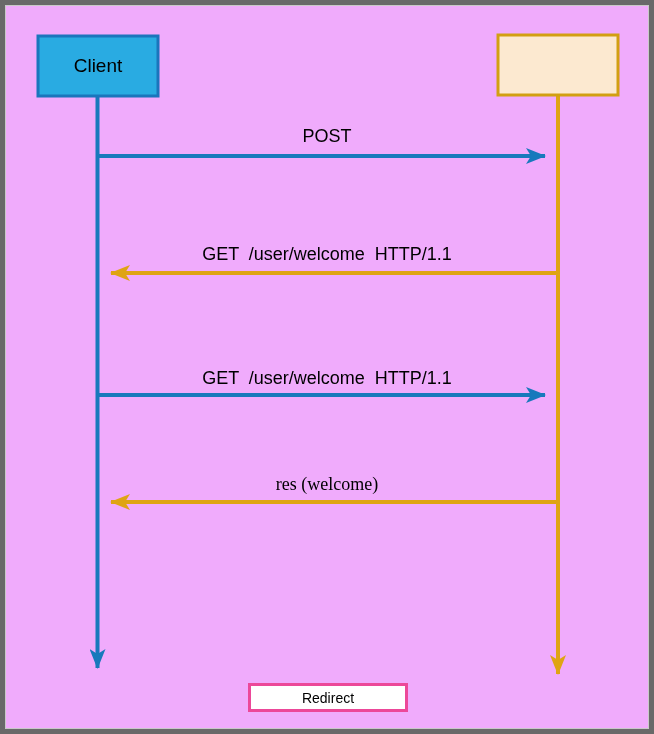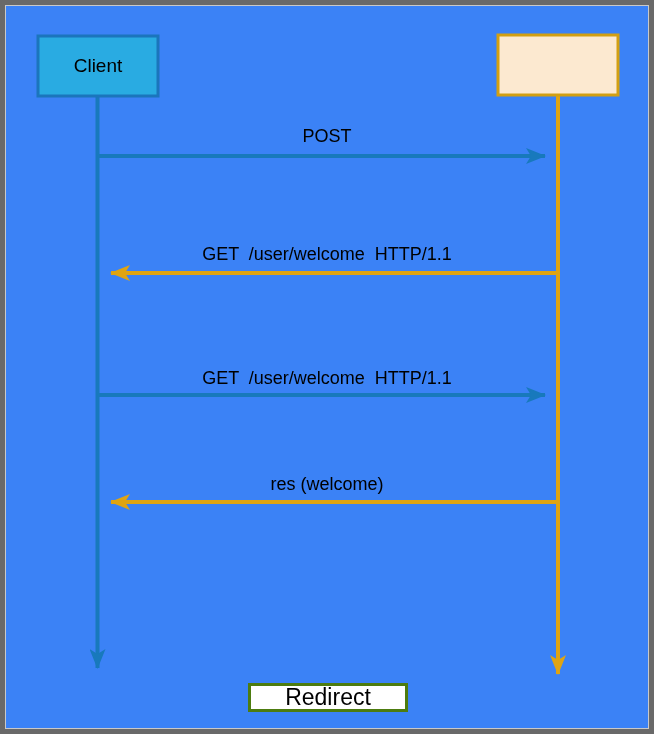--- a/index.html
+++ b/index.html
@@ -4,21 +4,21 @@
 <style>
   html, body {
     margin: 0;
     padding: 0;
     background: #ffffff;
   }
   .stage {
     position: relative;
     width: 654px;
     height: 734px;
-    background: #3b82f6;
+    background: #f0abfc;
     font-family: "Liberation Sans", sans-serif;
     color: #000000;
     overflow: hidden;
   }
   .frame-border {
     position: absolute;
     inset: 0;
     border: 5px solid #696969;
     box-shadow: inset 0 0 0 1px #c9c9c9;
     pointer-events: none;
@@ -48,34 +48,34 @@
     width: 654px;
     text-align: center;
     font-size: 18px;
     line-height: 22px;
     white-space: pre;
     z-index: 2;
   }
   .msg-label.m0 { top: 125px; }
   .msg-label.m1 { top: 243px; }
   .msg-label.m2 { top: 367px; }
-  .msg-label.m3 { top: 473px; }
+  .msg-label.m3 { top: 473px; font-family: Liberation Serif, serif; }
   .caption-box {
     position: absolute;
     left: 248px;
     top: 683px;
     width: 160px;
     height: 29px;
     box-sizing: border-box;
     background: #ffffff;
-    border: 3px solid #4d7c0f;
+    border: 3px solid #ec4899;
     display: flex;
     align-items: center;
     justify-content: center;
-    font-size: 23px;
+    font-size: 14px;
     z-index: 3;
   }
 </style>
 </head>
 <body>
 
 <div class="stage">
 
   <svg class="diagram-layer" width="654" height="734" viewBox="0 0 654 734">
     <defs>

